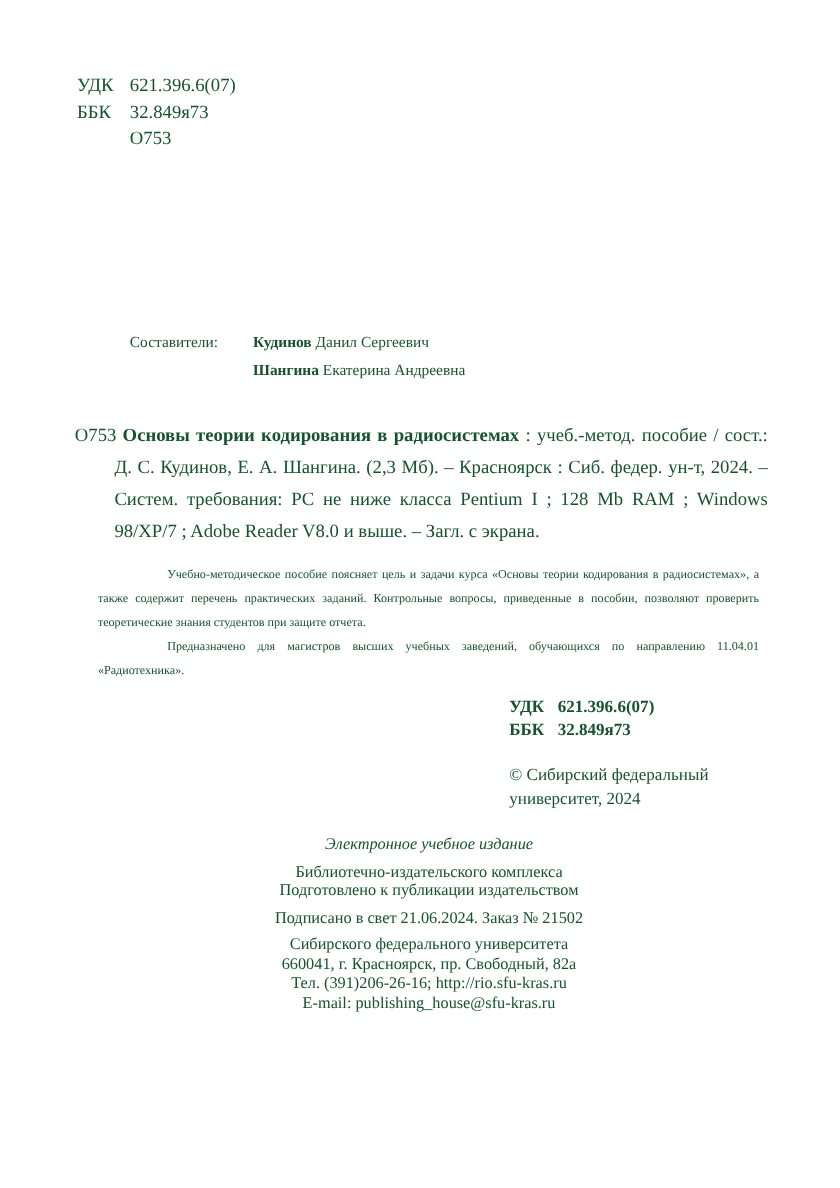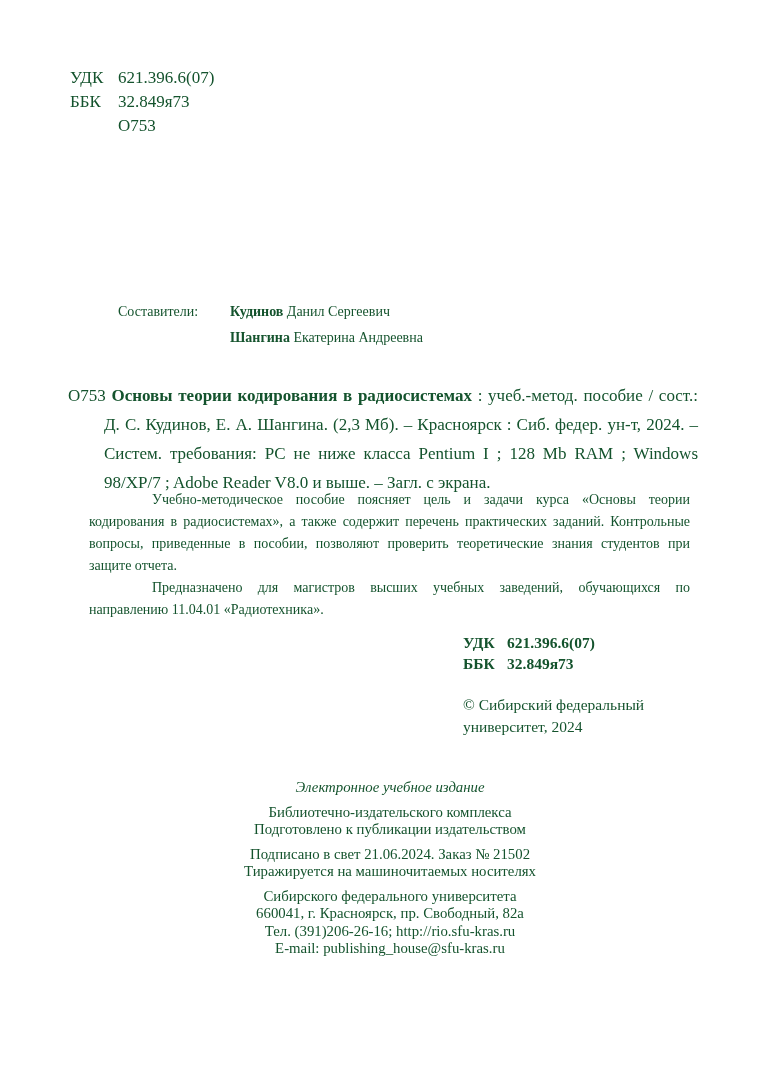--- a/index.html
+++ b/index.html
@@ -52,23 +52,23 @@
     padding-left: 36px;
     text-indent: -36px;
     box-sizing: border-box;
   }
   .bib-entry b { font-weight: bold; }
 
   
   .annotation {
     position: absolute;
     left: 89px;
-    top: 489px;
+    top: 511px;
     width: 601px;
-    font-size: 14px;
+    font-size: 11px;
     line-height: 22px;
     text-align: justify;
   }
   .annotation p {
     margin: 0;
     text-indent: 63px;
   }
 
   
   .udk-right {
@@ -88,21 +88,21 @@
     left: 463px;
     top: 694px;
     font-size: 15.5px;
     line-height: 22px;
   }
 
   
   .colophon {
     position: absolute;
     left: 70px;
-    top: 779px;
+    top: 760px;
     width: 640px;
     text-align: center;
     font-size: 14.8px;
     line-height: 17.5px;
   }
   .colophon .edition {
     font-style: italic;
     margin-bottom: 7px;
   }
   .colophon .group { margin-bottom: 7px; }
@@ -160,21 +160,20 @@
   </div>
 
   <div class="colophon">
     <div class="edition">Электронное учебное издание</div>
     <div class="group">
       <div>Библиотечно-издательского комплекса</div>
       <div>Подготовлено к публикации издательством</div>
     </div>
     <div class="group">
       <div>Подписано в свет 21.06.2024. Заказ № 21502</div>
-      <div>Тиражируется на машиночитаемых носителях</div>
     </div>
     <div class="group">
       <div>Сибирского федерального университета</div>
       <div>660041, г. Красноярск, пр. Свободный, 82а</div>
       <div>Тел. (391)206-26-16; http://rio.sfu-kras.ru</div>
       <div>E-mail: publishing_house@sfu-kras.ru</div>
     </div>
   </div>
 
 </div>

